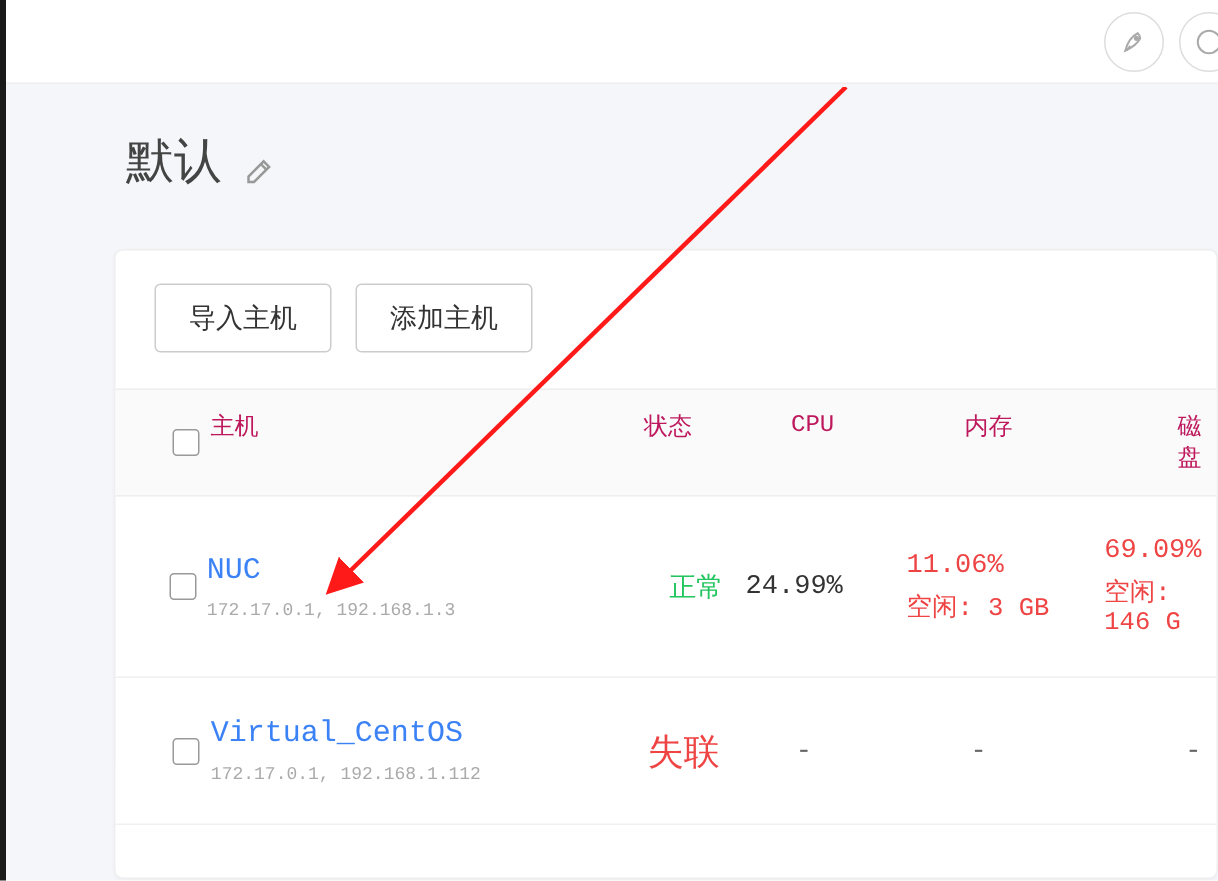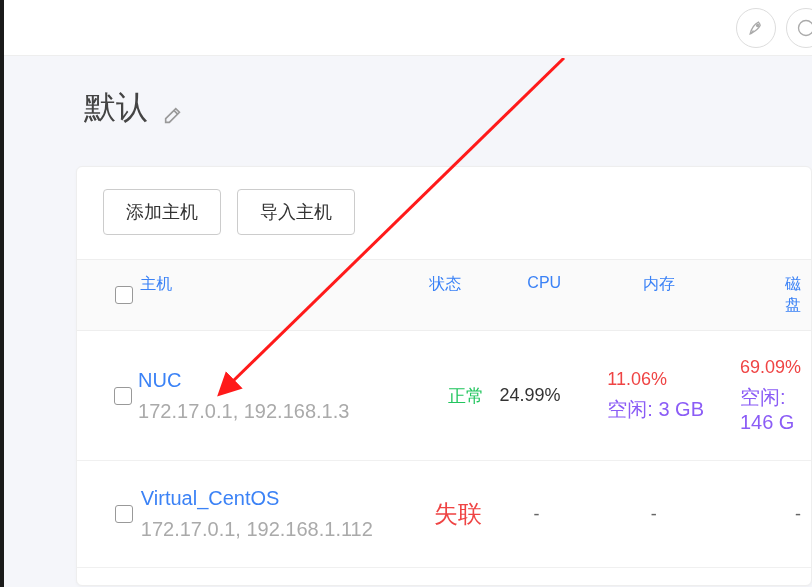--- a/index.html
+++ b/index.html
@@ -79,29 +79,31 @@
       font-family: inherit;
     }
     .table {
       width: 100%;
     }
     .table-header {
       display: flex;
       background: #fafafa;
       border-top: 1px solid #eee;
       border-bottom: 1px solid #eee;
-      color: #3b82f6;
+      color: #be185d;
       font-size: 16px;
       padding: 14px 0;
+      font-family: Liberation Mono, monospace;
     }
     .table-row {
       display: flex;
       border-bottom: 1px solid #f0f0f0;
       padding: 26px 0;
       align-items: center;
+      font-family: Liberation Mono, monospace;
     }
     .col-check { width: 64px; display: flex; align-items: center; justify-content: center; padding-left: 30px; }
     .col-host  { width: 295px; padding-left: 0; }
     .col-status{ width: 100px; }
     .col-cpu   { width: 118px; }
     .col-mem   { width: 145px; }
     .col-disk  { flex: 1; padding-right: 10px; }
     .checkbox {
       width: 18px;
       height: 18px;
@@ -110,28 +112,28 @@
       cursor: pointer;
       background: #fff;
     }
     .host-name {
       color: #3b82f6;
       font-size: 20px;
       cursor: pointer;
     }
     .host-ips {
       color: #aaa;
-      font-size: 20px;
+      font-size: 12px;
       margin-top: 8px;
     }
     .status-normal { color: #22c55e; font-size: 18px; margin-left: 40px; }
     .status-lost   { color: #ef4444; font-size: 24px; }
     .cpu-val { font-size: 18px; color: #333; }
     .stack .pct { font-size: 18px; color: #ef4444; }
-    .stack .sub { font-size: 20px; color: #8b5cf6; margin-top: 6px; }
+    .stack .sub { font-size: 17px; color: #ef4444; margin-top: 6px; }
     .dash { color: #666; font-size: 18px; }
     .arrow-annotation {
       position: absolute;
       top: 58px;
       left: 190px;
       pointer-events: none;
     }
   </style>
 </head>
 <body>
@@ -157,22 +159,22 @@
     <span class="edit-icon">
       <svg viewBox="0 0 24 24" fill="none" stroke="currentColor" stroke-width="1.8">
         <path d="M4 20h4L19 9l-4-4L4 16v4z"></path>
         <path d="M13 7l4 4"></path>
       </svg>
     </span>
   </div>
 
   <div class="card">
     <div class="card-toolbar">
+      <button class="btn">导入主机</button>
       <button class="btn">添加主机</button>
-      <button class="btn">导入主机</button>
     </div>
 
     <div class="table">
       <div class="table-header">
         <div class="col-check">
           <div class="checkbox"></div>
         </div>
         <div class="col-host">主机</div>
         <div class="col-status">状态</div>
         <div class="col-cpu">CPU</div>

